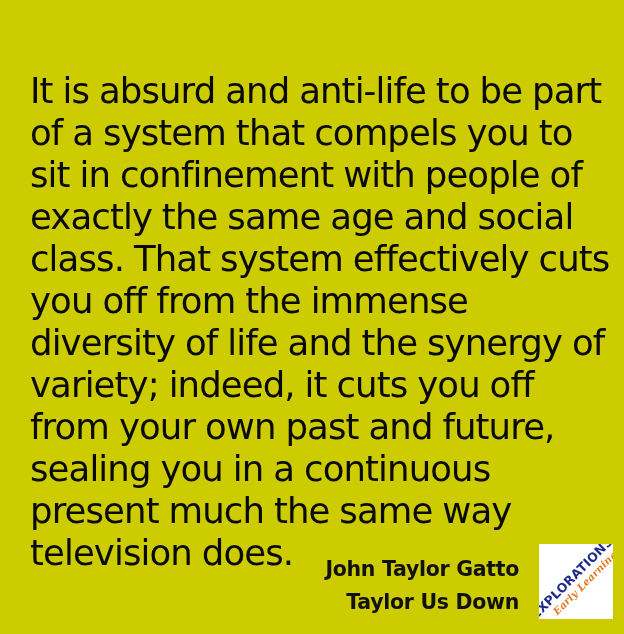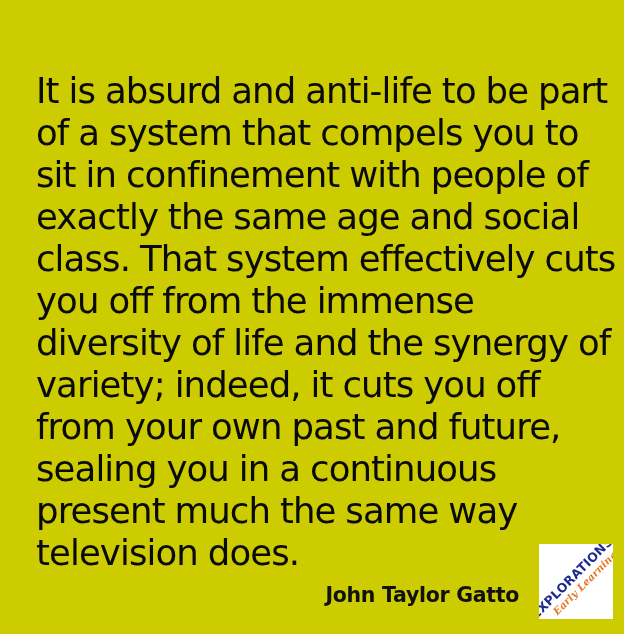--- a/index.html
+++ b/index.html
@@ -15,21 +15,21 @@
   #quote-card {
     position: relative;
     width: 624px;
     height: 634px;
     background: #CCCC00;
     box-sizing: border-box;
     overflow: hidden;
   }
   #quote-text {
     position: absolute;
-    left: 36px;
+    left: 30px;
     top: 70px;
     width: 586px;
     font-family: "DejaVu Sans", "Liberation Sans", sans-serif;
     font-size: 35.5px;
     line-height: 42px;
     letter-spacing: -0.9px;
     color: #0a0a0a;
     font-weight: 400;
     white-space: pre-wrap;
     word-spacing: -0.5px;
@@ -42,21 +42,20 @@
     font-family: "DejaVu Sans", "Liberation Sans", sans-serif;
     font-weight: bold;
     font-size: 20.5px;
     line-height: 33px;
     color: #111111;
     letter-spacing: -0.3px;
   }
   #attribution .attr-line {
     display: block;
     white-space: nowrap;
-    margin-top: 26px;
   }
   #logo-box {
     position: absolute;
     left: 539px;
     top: 544px;
     width: 74px;
     height: 75px;
     background: #ffffff;
     overflow: hidden;
   }

